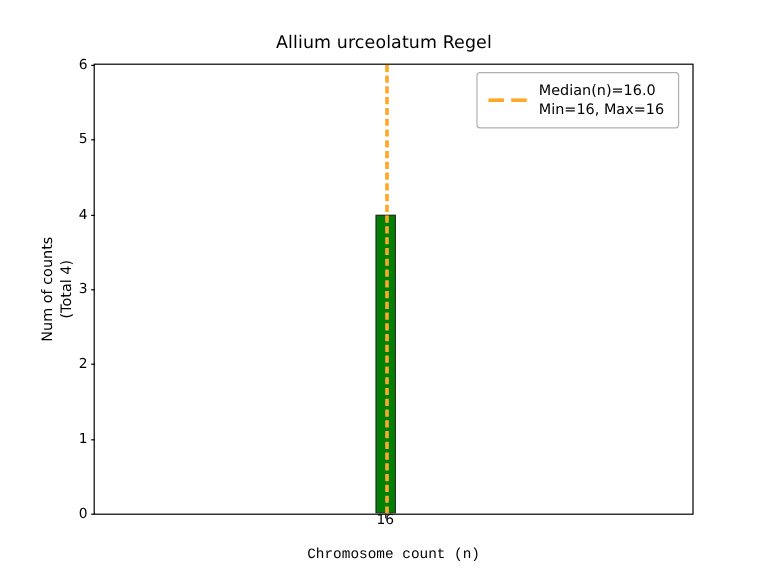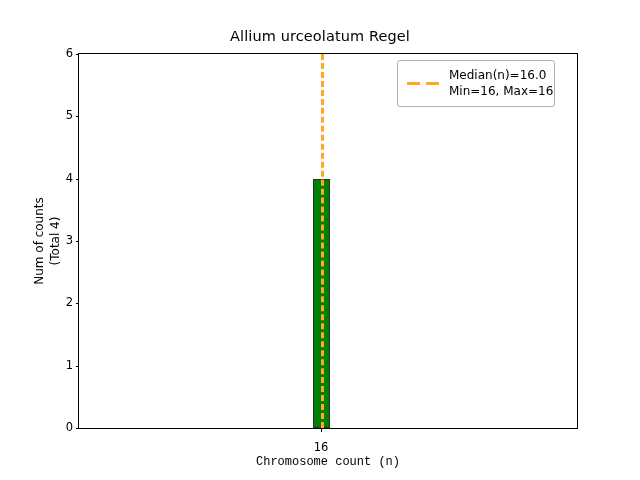--- a/index.html
+++ b/index.html
@@ -74,21 +74,21 @@
   .xtick-mark {
     position: absolute;
     top: 100%;
     height: 3.5px;
     width: 0;
     border-left: 1.1px solid #000000;
   }
   .xtick-label {
     position: absolute;
     top: 100%;
-    margin-top: 14px;
+    margin-top: 0;
     transform: translateX(-50%);
     font-size: 11.5px;
     white-space: nowrap;
     color: #000000;
     line-height: 1;
   }
 
   
   #xlabel {
     position: absolute;
@@ -139,21 +139,21 @@
   }
 
   
   #legend {
     position: absolute;
     left: 397px;
     top: 60px;
     background: #ffffff;
     border: 1px solid #b0b0b0;
     border-radius: 3px;
-    padding: 6px 1px 7px 9px;
+    padding: 6px 12px 7px 9px;
     box-sizing: border-box;
     font-size: 12px;
     color: #000000;
   }
   .legend-row {
     display: flex;
     align-items: center;
     gap: 8px;
   }
   .legend-handle {

